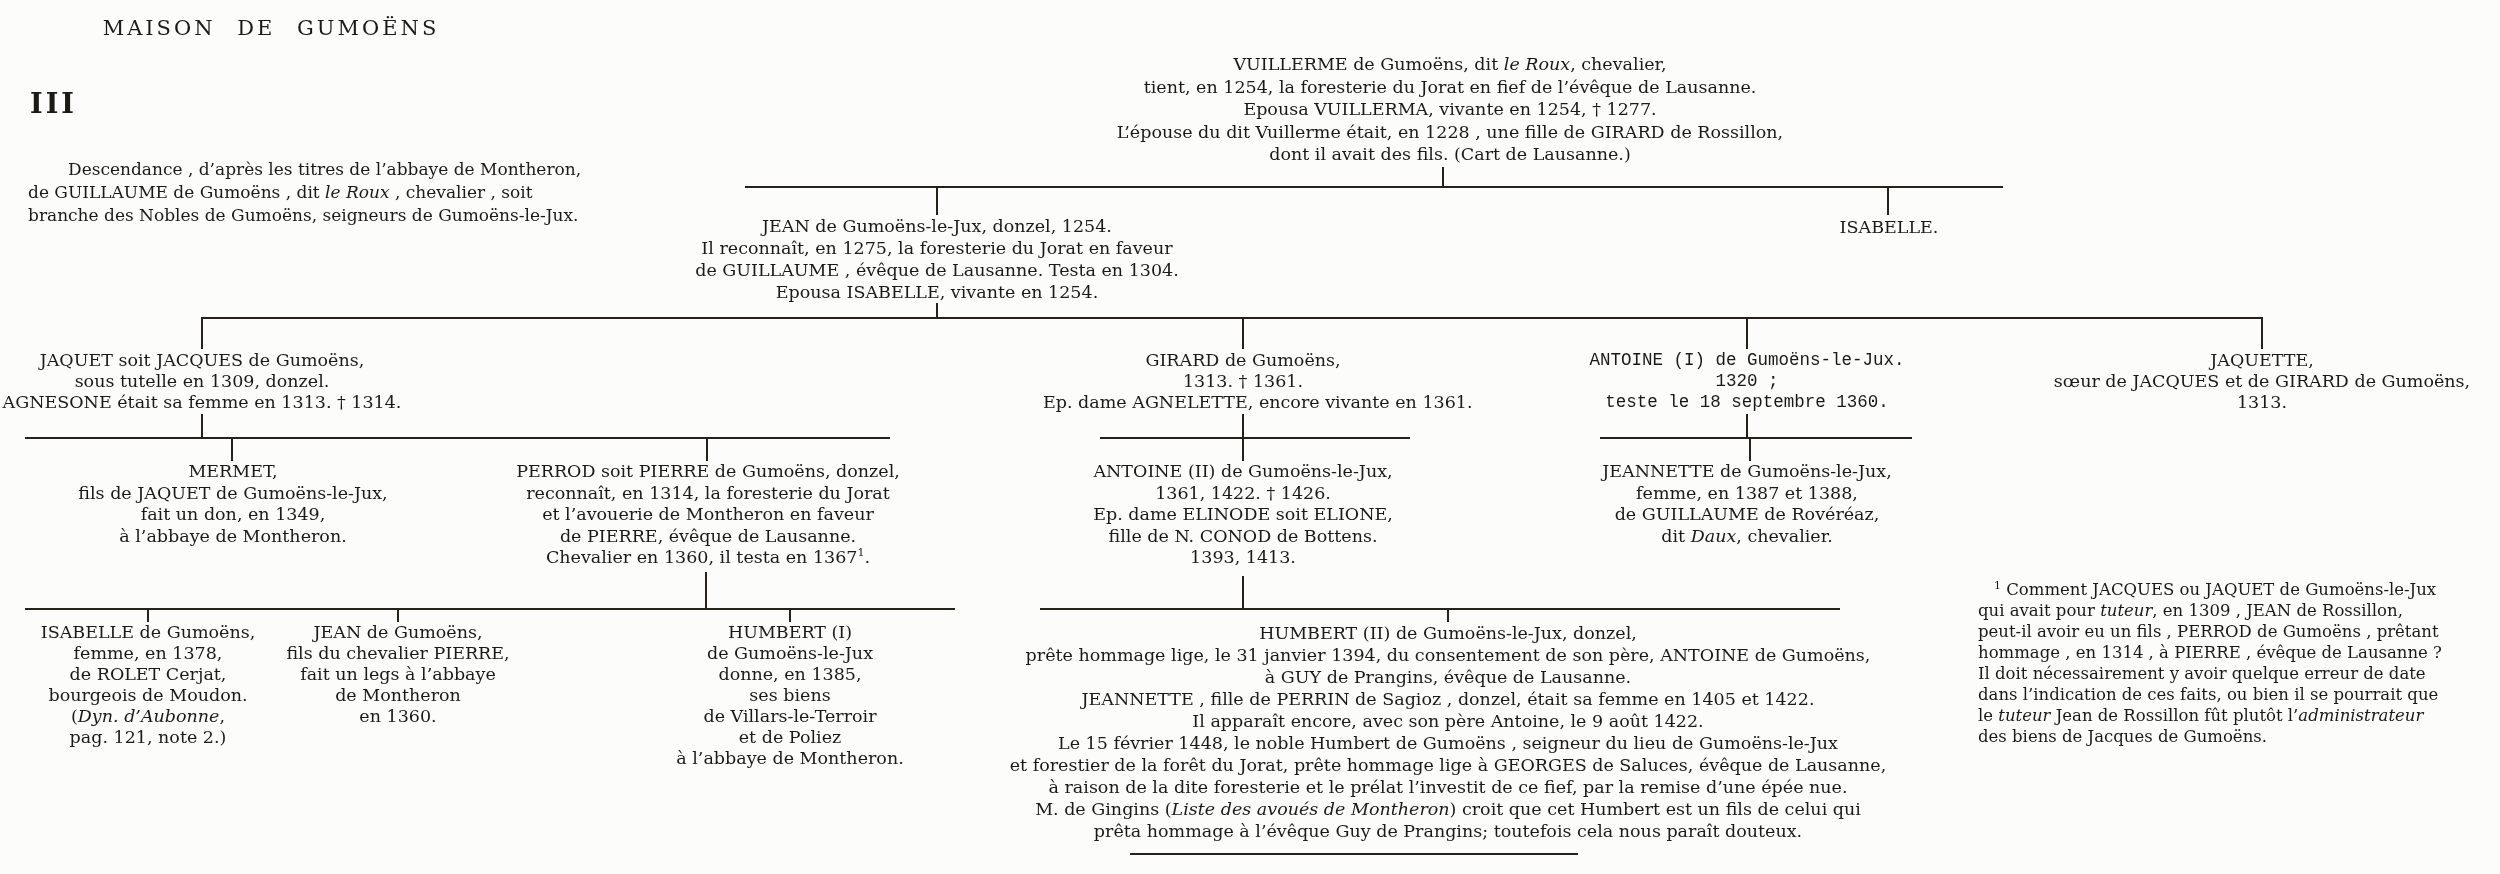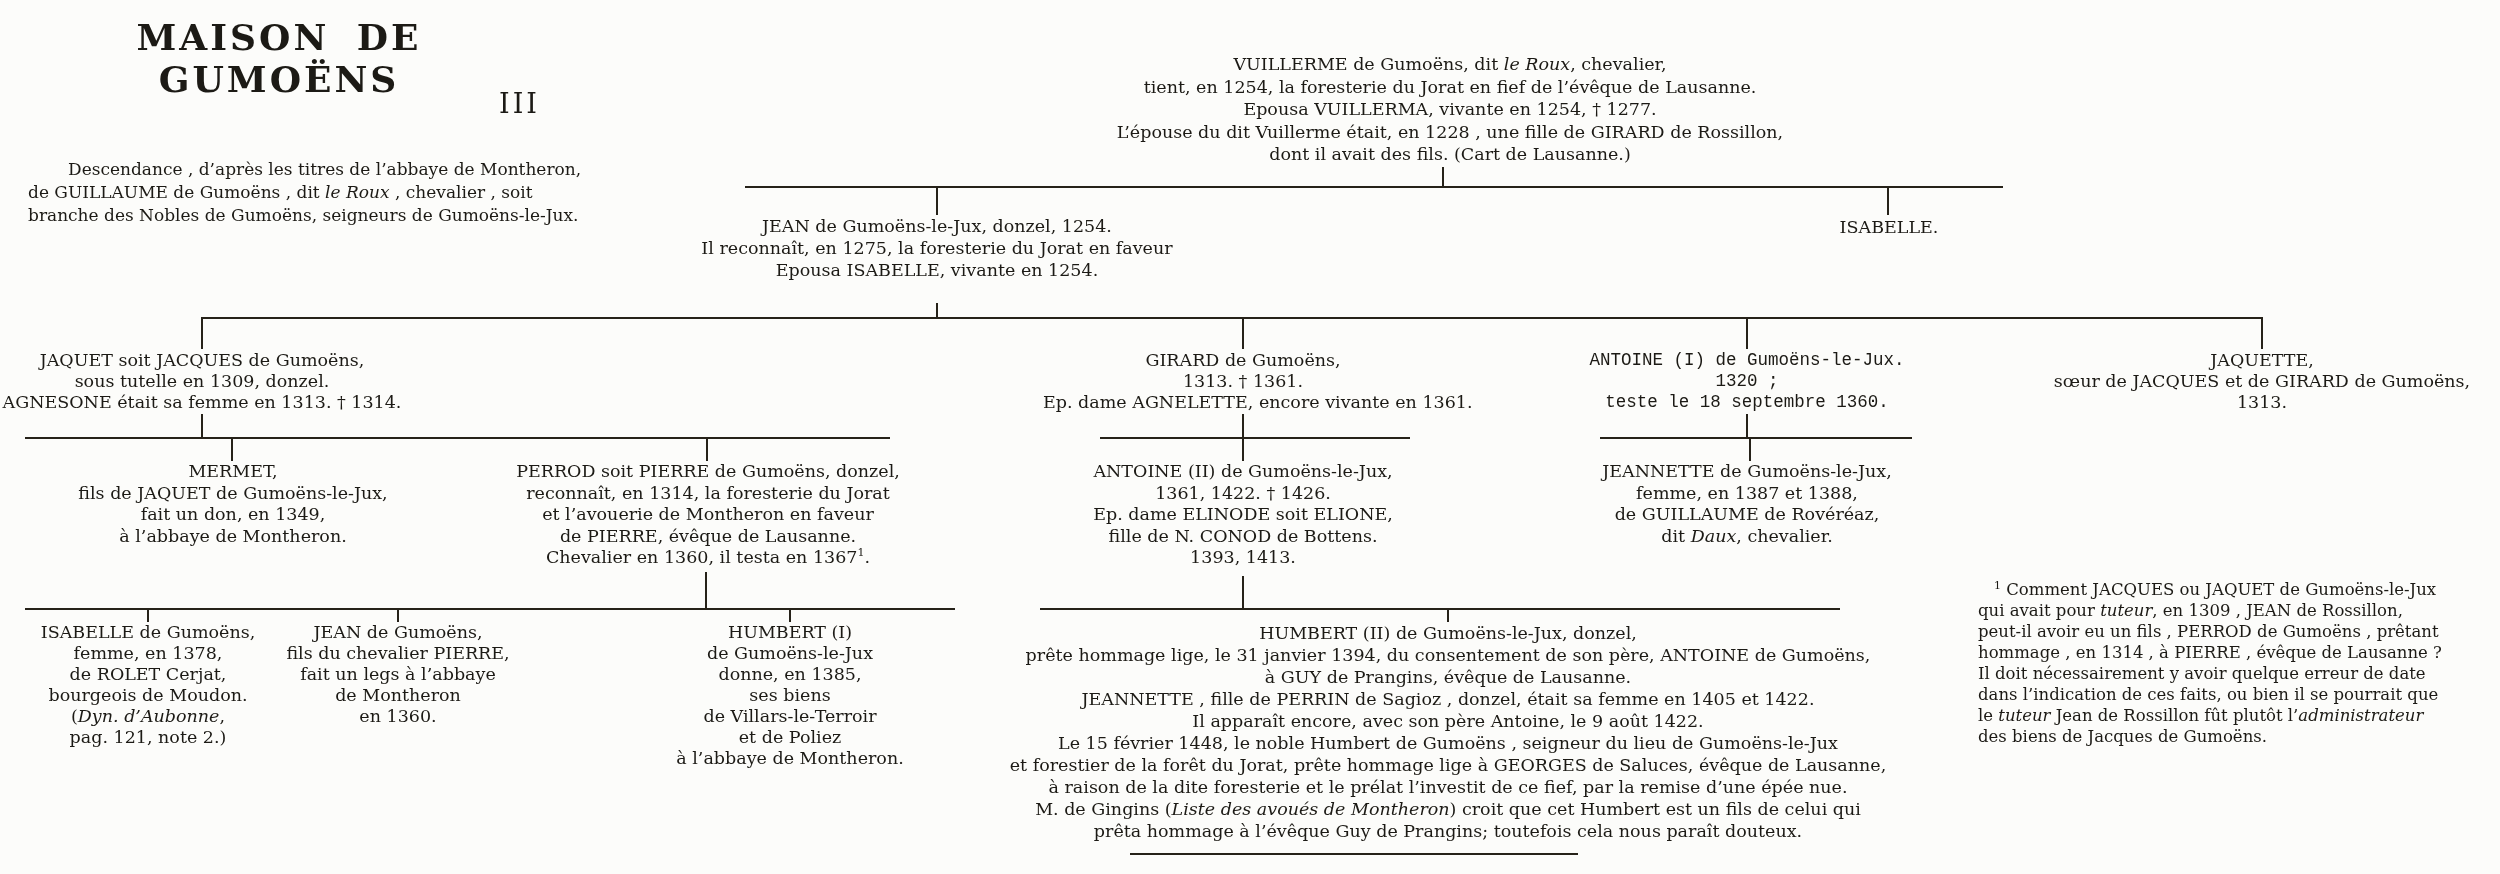--- a/index.html
+++ b/index.html
@@ -12,24 +12,24 @@
     overflow:hidden;
   }
   .pblock{position:absolute;text-align:center;font-size:17.5px;line-height:22px;}
   .pblock .ln{white-space:nowrap;}
   .gen2 .ln,.gen3 .ln,.gen4 .ln{line-height:21px;}
   #pb-vuillerme .ln{line-height:22.5px;}
   #pb-humbert2 .ln{line-height:22px;}
   #pb-antoine2 .ln,#pb-perrod .ln,#pb-mermet .ln,#pb-jeannette .ln{line-height:21.5px;}
   .hline{position:absolute;height:2px;background:#262219;}
   .vline{position:absolute;width:2px;background:#262219;}
-  #title-box{position:absolute;left:24px;top:16px;width:510px;text-align:center;
-    font-size:36px;font-weight:bold;letter-spacing:3px;word-spacing:12px;}
-  #numeral{position:absolute;left:30px;top:88px;width:510px;text-align:right;
-    font-size:27px;font-weight:normal;letter-spacing:3px;}
+  #title-box{position:absolute;left:16px;top:16px;width:510px;text-align:center;
+    font-size:21px;font-weight:normal;letter-spacing:3px;word-spacing:12px;}
+  #numeral{position:absolute;left:30px;top:88px;width:510px;text-align:left;
+    font-size:27px;font-weight:bold;letter-spacing:3px;}
   #intro{position:absolute;left:28px;top:158px;width:442px;text-align:right;
     font-size:17px;}
   #intro .ln{line-height:23px;white-space:nowrap;}
   #intro .ln:first-child{text-indent:40px;}
   #footnote{position:absolute;left:1978px;top:579px;width:505px;text-align:left;
     font-size:16.5px;}
   #footnote .ln{line-height:21px;white-space:nowrap;}
   #footnote .ln:first-child{text-indent:16px;}
   sup{font-size:11px;vertical-align:super;line-height:0;}
 </style>
@@ -55,20 +55,21 @@
     </div>
 
   <div class="vline" style="left:1442px;top:167px;height:19px;"></div>
   <div class="hline" style="left:745px;top:186px;width:1258px;"></div>
   <div class="vline" style="left:936px;top:188px;height:27px;"></div>
   <div class="vline" style="left:1887px;top:188px;height:27px;"></div>
 
   <div class="pblock" id="pb-jean1" style="left:687px;top:215px;width:500px;">
       <div class="ln">JEAN de Gumoëns-le-Jux, donzel, 1254.</div>
       <div class="ln">Il reconnaît, en 1275, la foresterie du Jorat en faveur</div>
+      <div class="ln">de GUILLAUME , évêque de Lausanne. Testa en 1304.</div>
       <div class="ln">Epousa ISABELLE, vivante en 1254.</div>
     </div>
   <div class="pblock" id="pb-isabelle1" style="left:1789px;top:216px;width:200px;">
       <div class="ln">ISABELLE.</div>
     </div>
 
   <div class="vline" style="left:936px;top:303px;height:14px;"></div>
   <div class="hline" style="left:201px;top:317px;width:2062px;"></div>
   <div class="vline" style="left:201px;top:319px;height:30px;"></div>
   <div class="vline" style="left:1242px;top:319px;height:30px;"></div>

